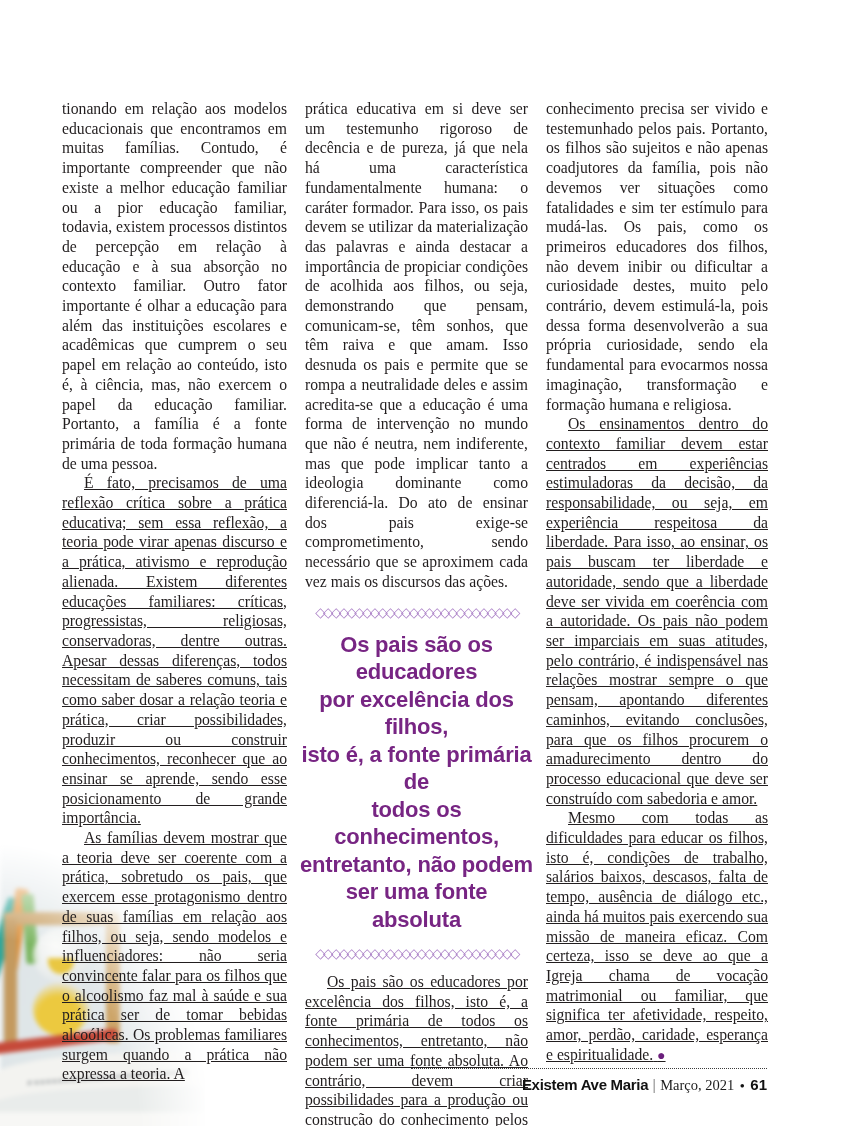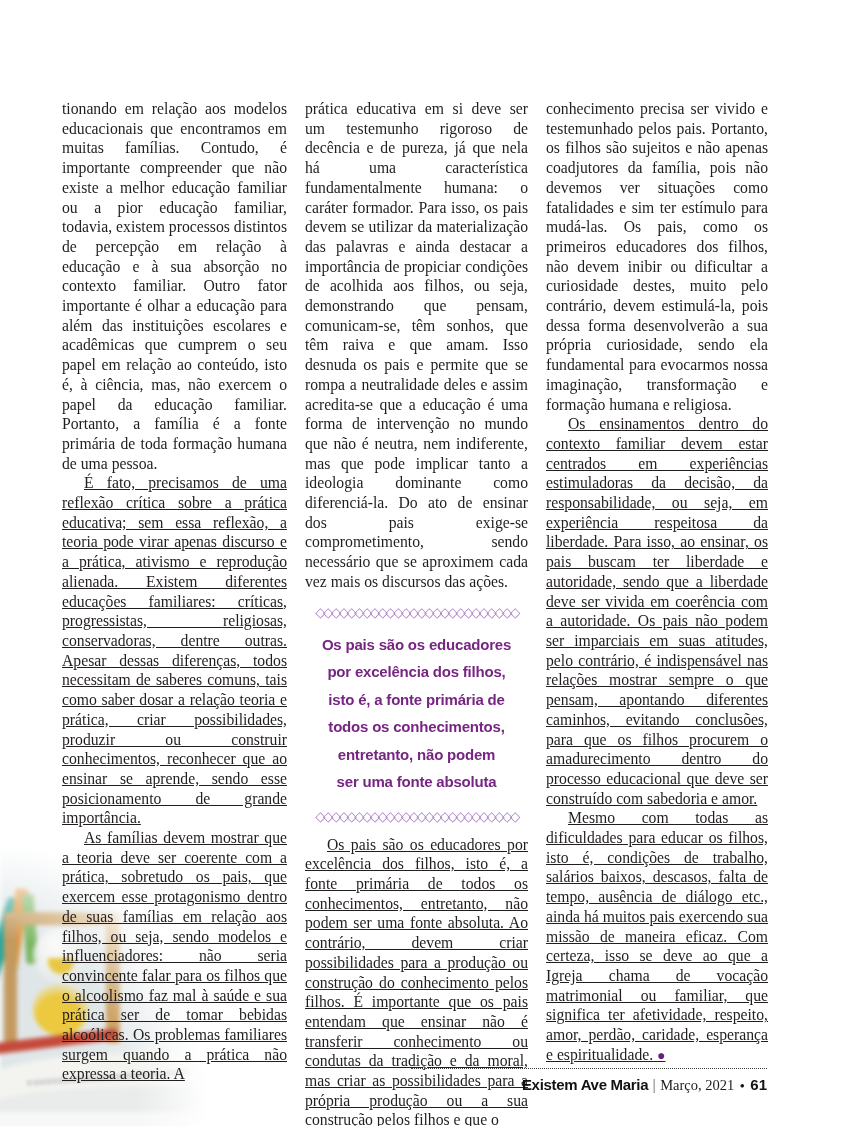--- a/index.html
+++ b/index.html
@@ -43,21 +43,21 @@
   .col2{width:223px;}
   .col3{width:222px;}
   .col p{margin:0;text-align:justify;font-size:15.7px;line-height:19.7px;color:#221e1f;}
   .col p.indent{text-indent:22px;text-decoration:underline;}
 
   
   .quoteblock{margin:13px -5px 12px -5px;text-align:center;}
   .diamonds{color:#aa7fc6;font-family:"DejaVu Sans", sans-serif;font-size:13.5px;line-height:14px;
        letter-spacing:-2.6px;white-space:nowrap;overflow:hidden;}
   .quote{margin:12px 0 13px 0;color:#772583;font-family:"Liberation Sans", sans-serif;
-       font-weight:bold;font-size:15px;line-height:27.5px;letter-spacing:-0.2px;white-space:pre-line;}
+       font-weight:bold;font-size:22px;line-height:27.5px;letter-spacing:-0.2px;white-space:pre-line;}
 
   .enddot{color:#6b1f7c;font-size:14px;}
 
   
   .footer{position:absolute;right:83px;top:1068px;width:356px;text-align:right;}
   .rule{border-top:1.5px dotted #3c3c3c;margin-bottom:7px;}
   .meta{font-size:15px;white-space:nowrap;}
   .mag{font-family:"Liberation Sans", sans-serif;font-weight:bold;color:#121212;letter-spacing:-0.3px;}
   .sep{color:#9a9a9a;font-family:"Liberation Sans", sans-serif;font-weight:300;padding:0 4px;}
   .date{font-family:"Liberation Serif", serif;color:#1c1c1c;font-size:14.5px;}

